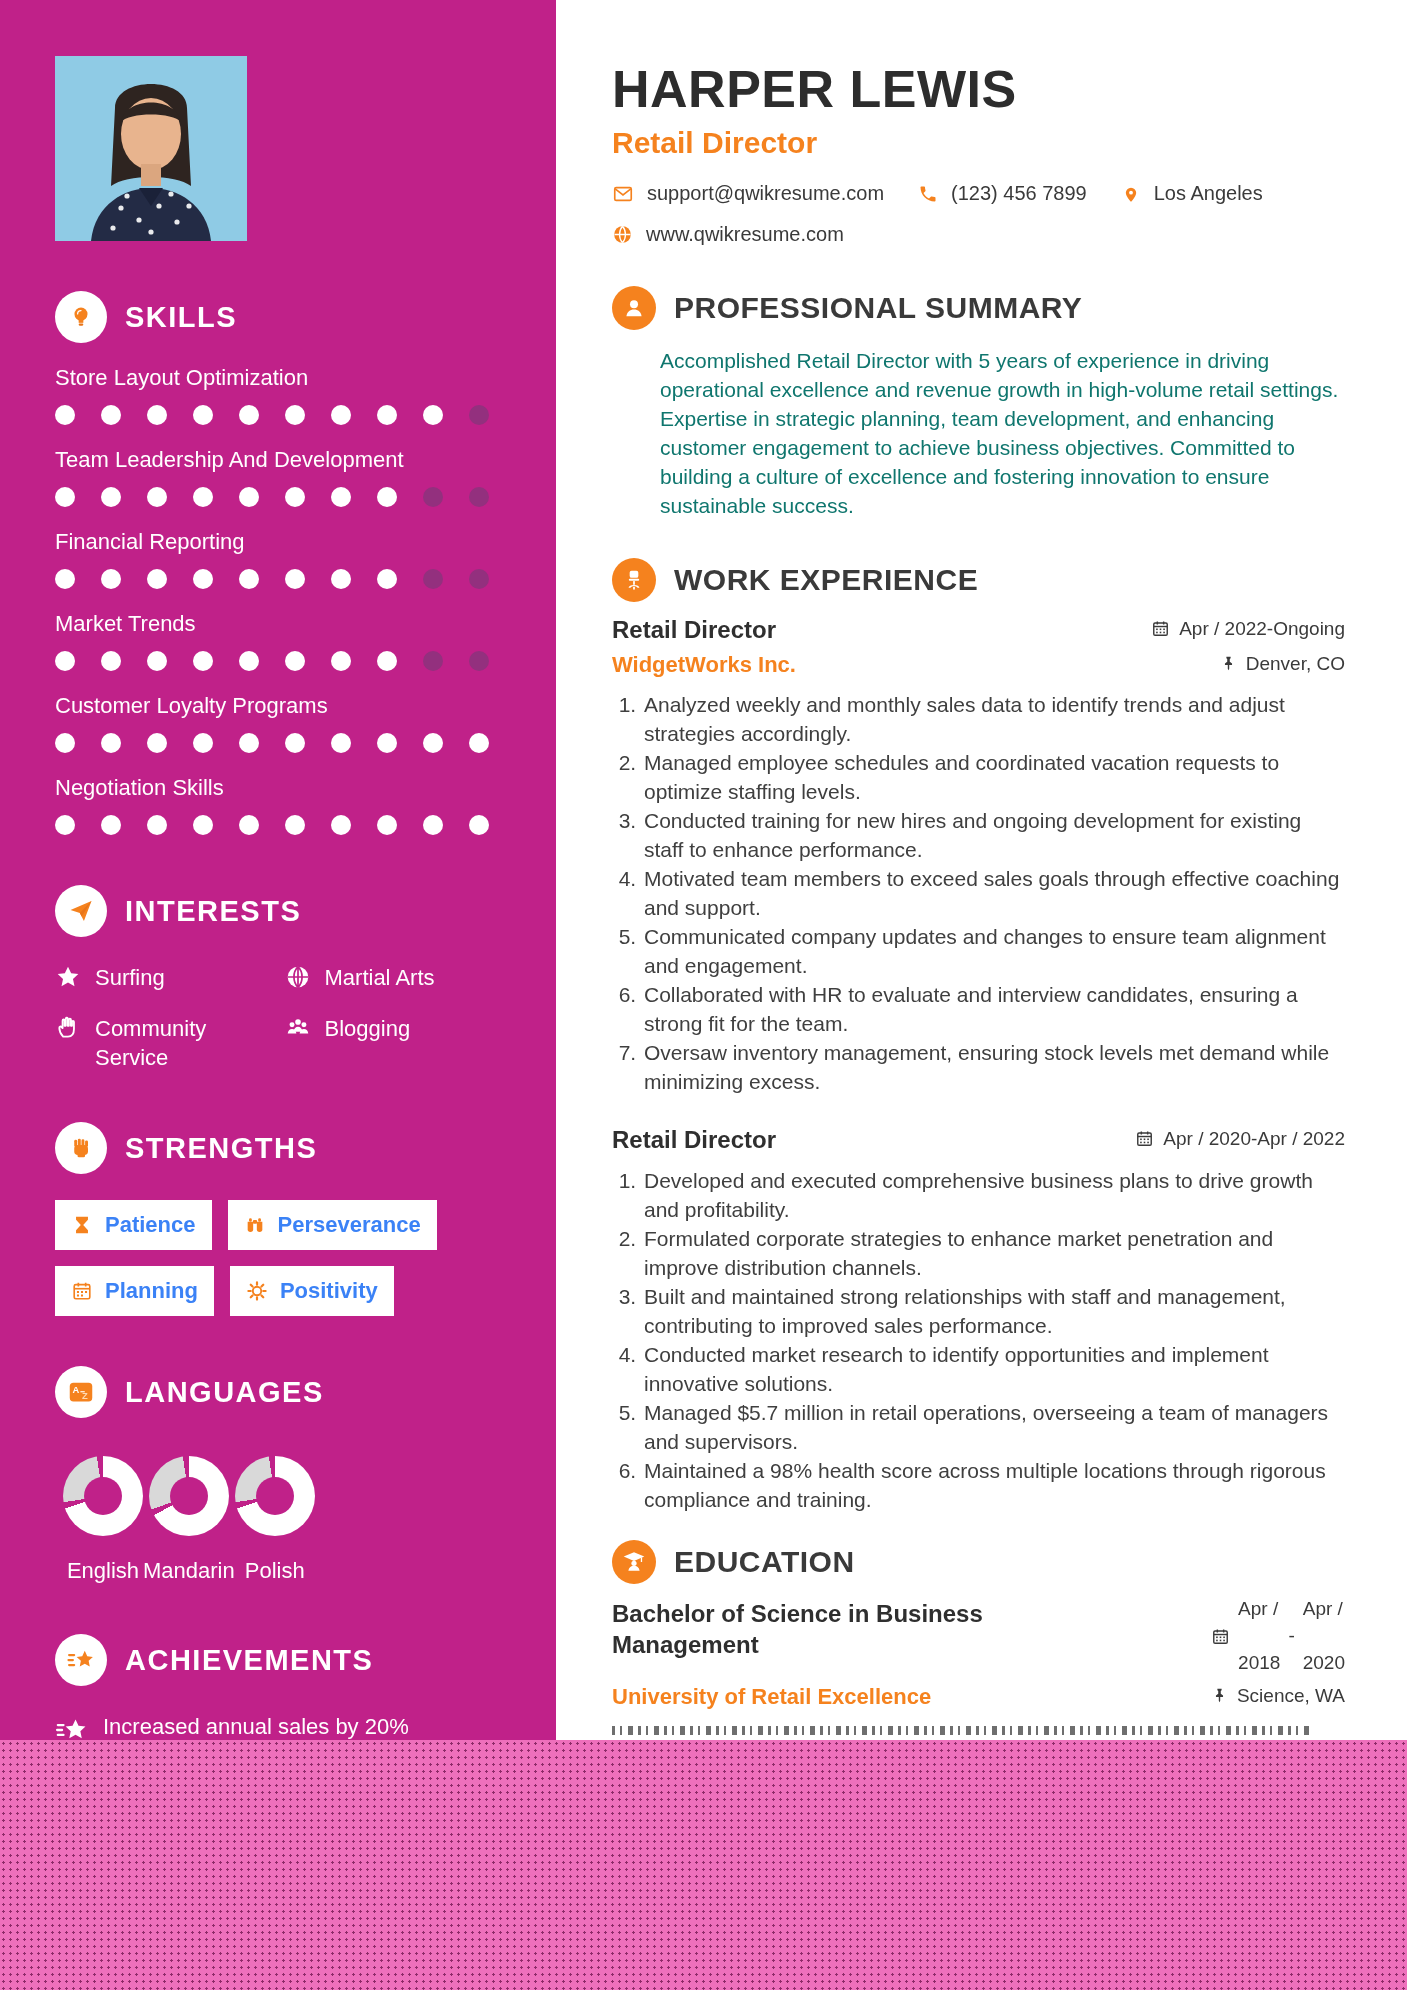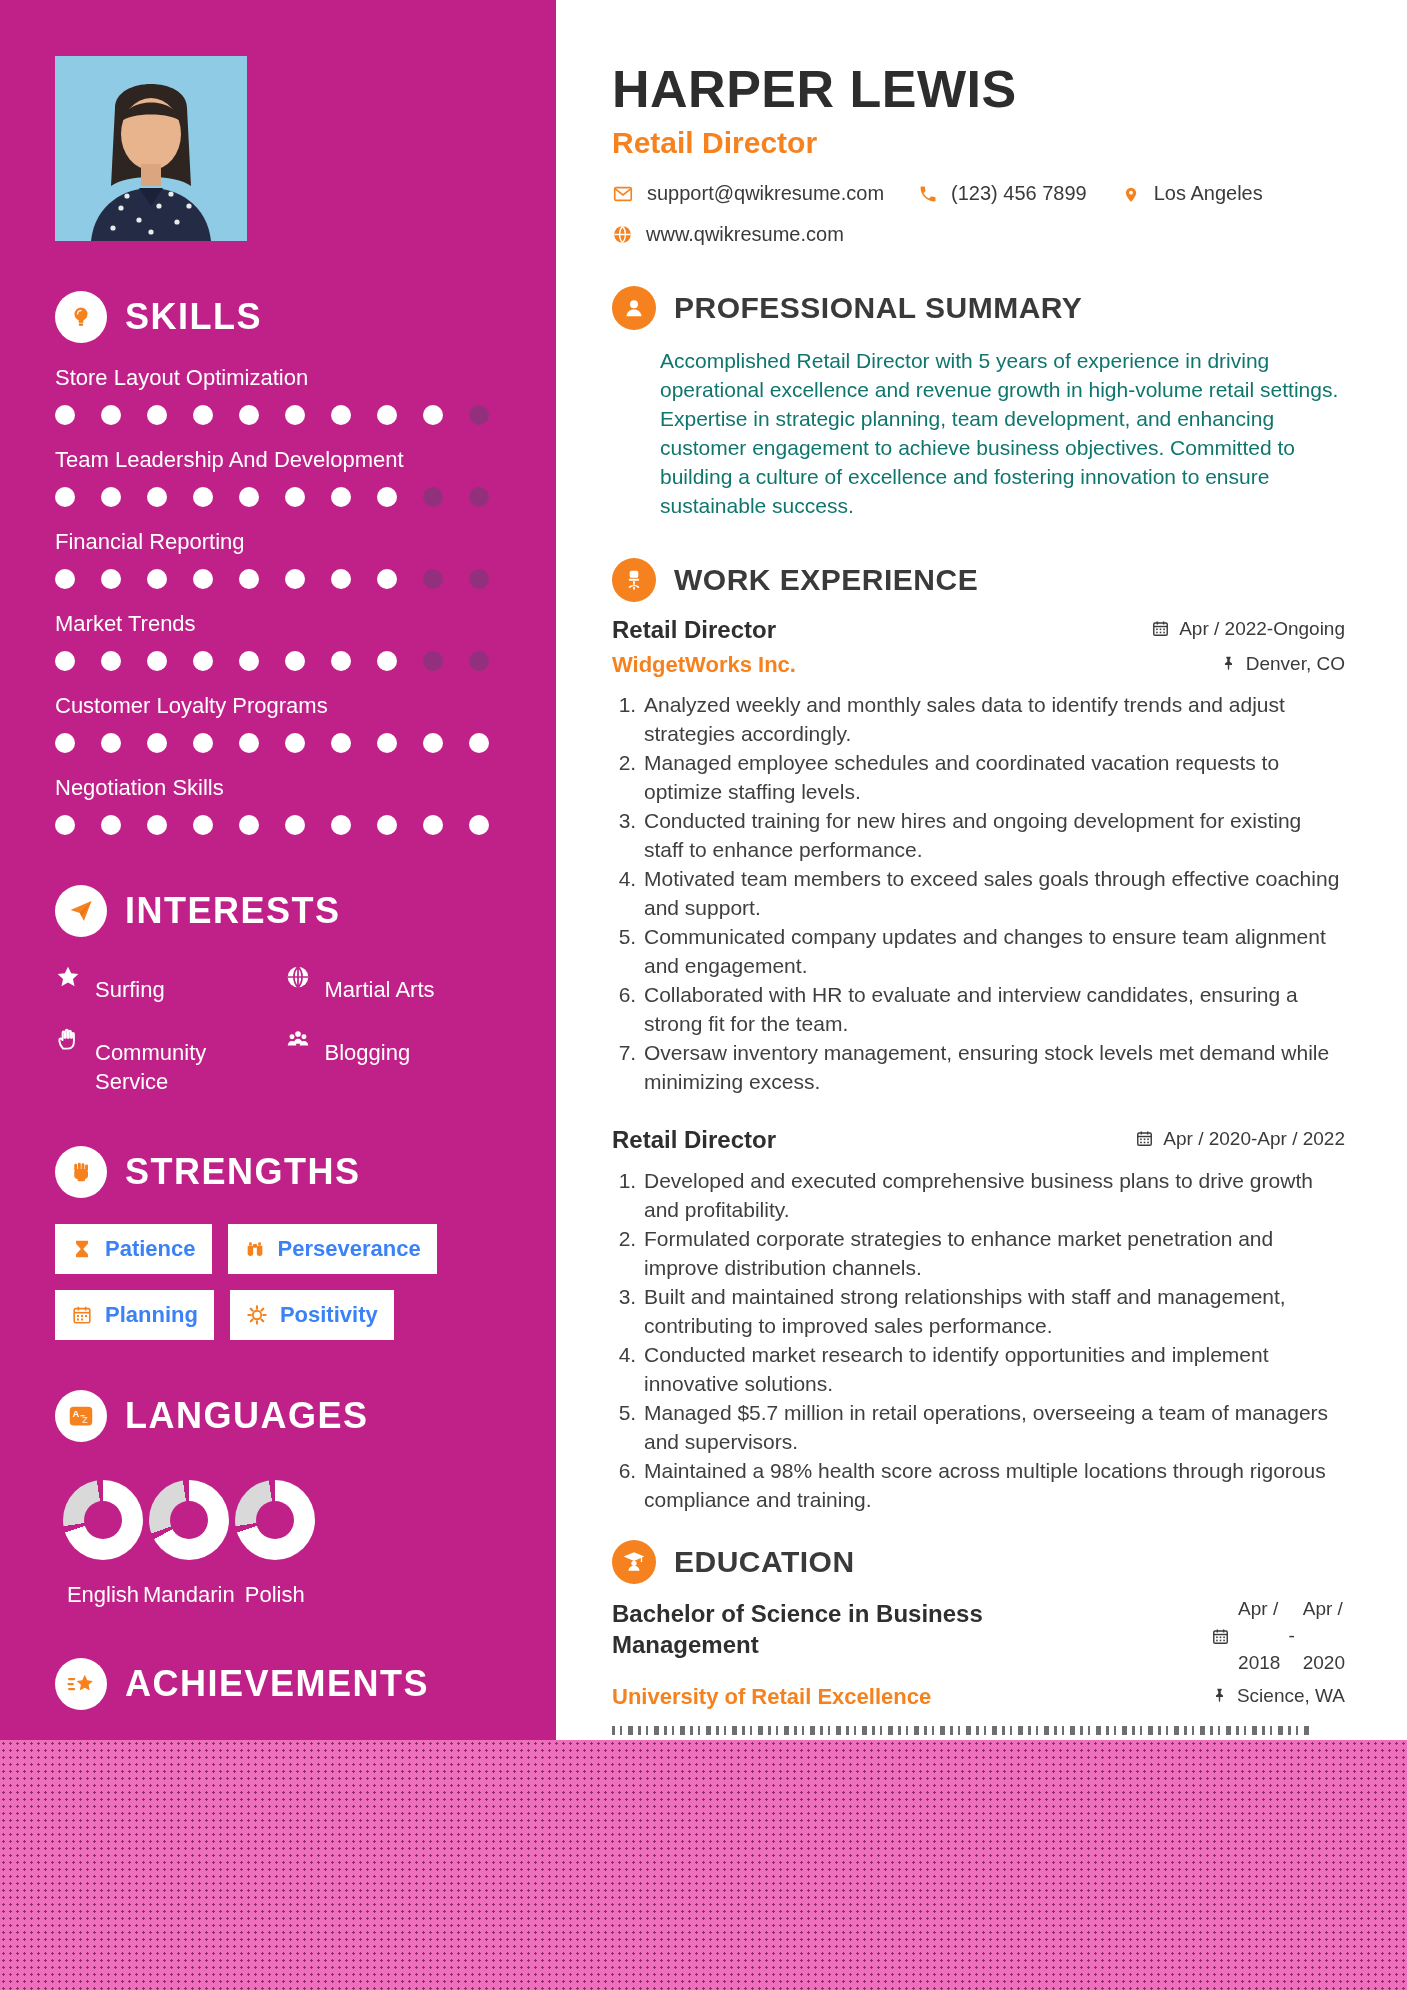--- a/index.html
+++ b/index.html
@@ -6,32 +6,32 @@
   html,body { background:#ffffff; }
   body { font-family:"Liberation Sans","DejaVu Sans",sans-serif; }
   .page { position:relative; width:1407px; height:1990px; background:#ffffff; overflow:hidden; }
 
   
   .sidebar { position:absolute; left:0; top:0; width:556px; height:1990px; background:#C02189; padding:56px 52px 0 55px; }
   .photo { width:192px; height:185px; background:#8FCBE5; overflow:hidden; }
   .side-section { margin-top:50px; }
   .side-head { display:flex; align-items:center; gap:18px; }
   .side-head .circle { width:52px; height:52px; border-radius:50%; background:#ffffff; display:flex; align-items:center; justify-content:center; flex:0 0 auto; }
-  .side-title { color:#ffffff; font-size:36px; font-weight:bold; letter-spacing:1.5px; }
+  .side-title { color:#ffffff; font-size:29px; font-weight:bold; letter-spacing:1.5px; }
 
   .skill-item { margin-top:22px; }
   .skill-name { color:#ffffff; font-size:22px; font-weight:500; }
   .dots { display:flex; gap:26px; margin-top:14px; }
   .dot { width:20px; height:20px; border-radius:50%; background:#93307E; flex:0 0 auto; }
   .dot.on { background:#ffffff; }
 
   .interest-grid { display:grid; grid-template-columns:1fr 1fr; gap:22px 10px; margin-top:26px; }
   .interest-item { display:flex; gap:14px; color:#ffffff; font-size:22px; align-items:flex-start; }
   .interest-item .ic { flex:0 0 auto; margin-top:1px; }
-  .interest-label { max-width:150px; line-height:29px;margin-top:12px; }
+  .interest-label { max-width:150px; line-height:29px; }
 
   .strength-grid { display:flex; flex-wrap:wrap; gap:16px; margin-top:26px; max-width:450px; }
   .strength-box { background:#ffffff; display:inline-flex; align-items:center; gap:12px; padding:12px 16px; color:#3b82f6; font-size:22px; font-weight:600; }
 
   .lang-row { display:flex; margin-top:38px; margin-left:8px; }
   .lang { display:flex; flex-direction:column; align-items:center; gap:22px; }
   .donut { width:80px; height:80px; border-radius:50%; position:relative; }
   .donut::after { content:""; position:absolute; inset:21px; border-radius:50%; background:#C02189; }
   .lang-label { color:#ffffff; font-size:22px; }
 

